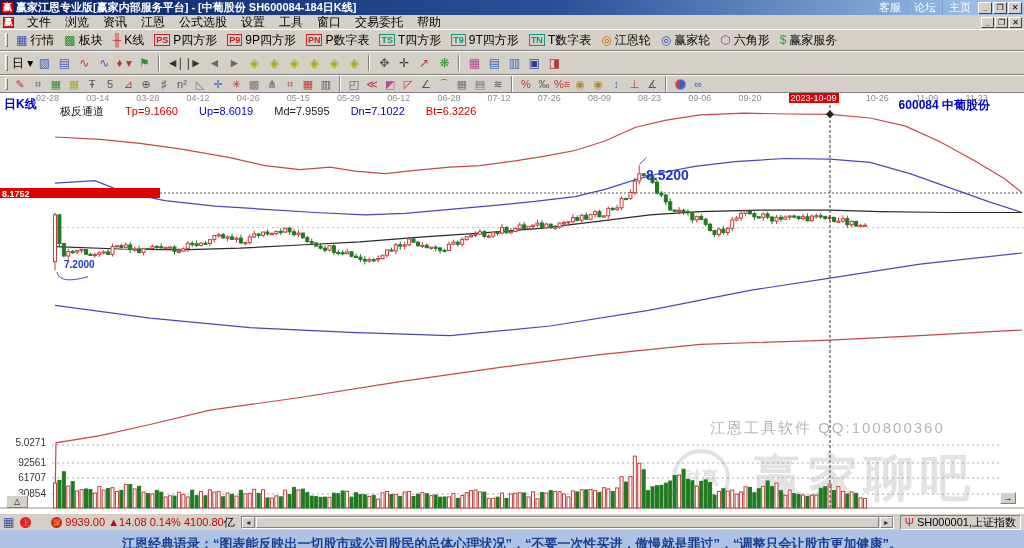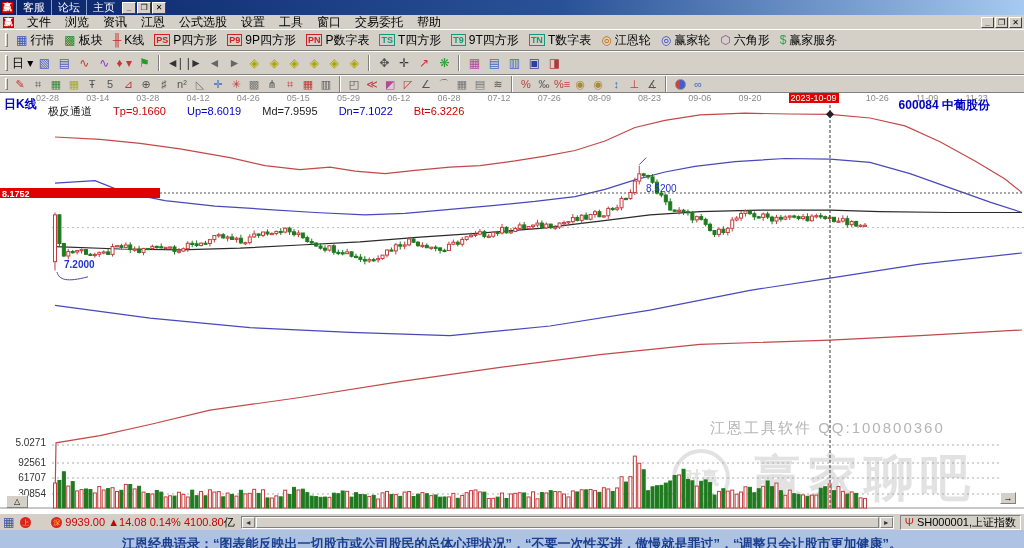--- a/index.html
+++ b/index.html
@@ -40,29 +40,29 @@
   .tsep { width:2px; height:16px; border-left:1px solid #808080; border-right:1px solid #fff; margin:0 4px; flex:0 0 auto; }
   .yinyang { width:11px; height:11px; border-radius:50%; background:linear-gradient(90deg,#d04040 50%,#4060d0 50%); border:1px solid #888; }
 
   
   .chart-region { position:relative; height:420px; background:#fff; overflow:hidden; }
   .dates-row { position:absolute; left:36px; width:952px; top:0; height:10px; display:flex; justify-content:space-between; z-index:5; }
   .date-label { font-size:9px; color:#8a8a8a; line-height:10px; white-space:nowrap; }
   .date-label.current { background:#e00000; color:#fff; padding:0 2px;text-align:right; }
   .kline-type { position:absolute; left:4px; top:3px; color:#0000cc; font-size:12px; font-weight:bold; z-index:5; }
   .stock-label { position:absolute; right:34px; top:4px; color:#0000cc; font-size:12px; font-weight:bold; z-index:5; }
-  .legend-row { position:absolute; left:48px; top:11px; font-size:11px; z-index:5; white-space:nowrap; }
+  .legend-row { position:absolute; left:60px; top:11px; font-size:11px; z-index:5; white-space:nowrap; }
   .legend-row span { margin-right:18px; }
   .chart-svg { position:absolute; left:0; top:0; z-index:3; }
   .wm { position:absolute; color:#c8c8c8; z-index:1; white-space:nowrap; }
   .wm-qq { left:710px; top:326px; font-size:15px; color:#b5b5b5; letter-spacing:2px; }
   .wm-big { left:752px; top:352px; font-size:50px; font-weight:bold; color:#e2e2e2; letter-spacing:6px; }
   .wm-circle { position:absolute; left:672px; top:356px; width:58px; height:58px; border:4px solid #e2e2e2;
     border-radius:50%; z-index:1; color:#e2e2e2; font-size:18px; font-weight:bold; display:flex; align-items:center; justify-content:center; }
-  .price-peak { position:absolute; left:646px; top:90px; color:#2233cc; font-size:10px; font-weight:normal; z-index:5; }
+  .price-peak { position:absolute; left:646px; top:74px; color:#2233cc; font-size:14px; font-weight:bold; z-index:5; }
   .price-low { position:absolute; left:64px; top:166px; color:#2233cc; font-size:10px; font-weight:bold; z-index:5; }
   .axis-label { position:absolute; left:0; width:46px; text-align:right; font-size:10px; color:#333; z-index:5; }
   .tri-btn { position:absolute; left:6px; top:402px; width:22px; height:13px; background:#d4d0c8;
     border:1px solid; border-color:#fff #808080 #808080 #fff; font-size:8px; line-height:11px; text-align:center; z-index:6; }
   .right-arrow-btn { position:absolute; right:8px; top:399px; width:16px; height:12px; background:#d4d0c8;
     border:1px solid; border-color:#fff #808080 #808080 #fff; font-size:9px; line-height:10px; text-align:center; z-index:6; }
 
   
   .statusbar { height:17px; display:flex; align-items:center; background:#d4d0c8; border-top:1px solid #fff; padding:0 3px; font-size:11px; }
   .sb-icon { font-size:12px; color:#3355aa; margin-right:3px; }
@@ -82,20 +82,21 @@
   .quotebar { height:28px; background:#aec3e3; display:flex; align-items:center; justify-content:center;
     color:#1b3f8f; font-size:13px; font-weight:bold; white-space:nowrap; overflow:hidden; }
 </style>
 </head>
 <body>
 
 <div class="window">
 
   <div class="titlebar">
     <div class="app-icon">赢</div>
+    <div class="title-text">赢家江恩专业版[赢家内部服务平台] - [中葡股份  SH600084-184日K线]</div>
     <div class="title-links">
       <span>客服</span>
       <span>论坛</span>
       <span>主页</span>
     </div>
     <div class="winbtn">_</div>
     <div class="winbtn">❐</div>
     <div class="winbtn">✕</div>
   </div>
 

